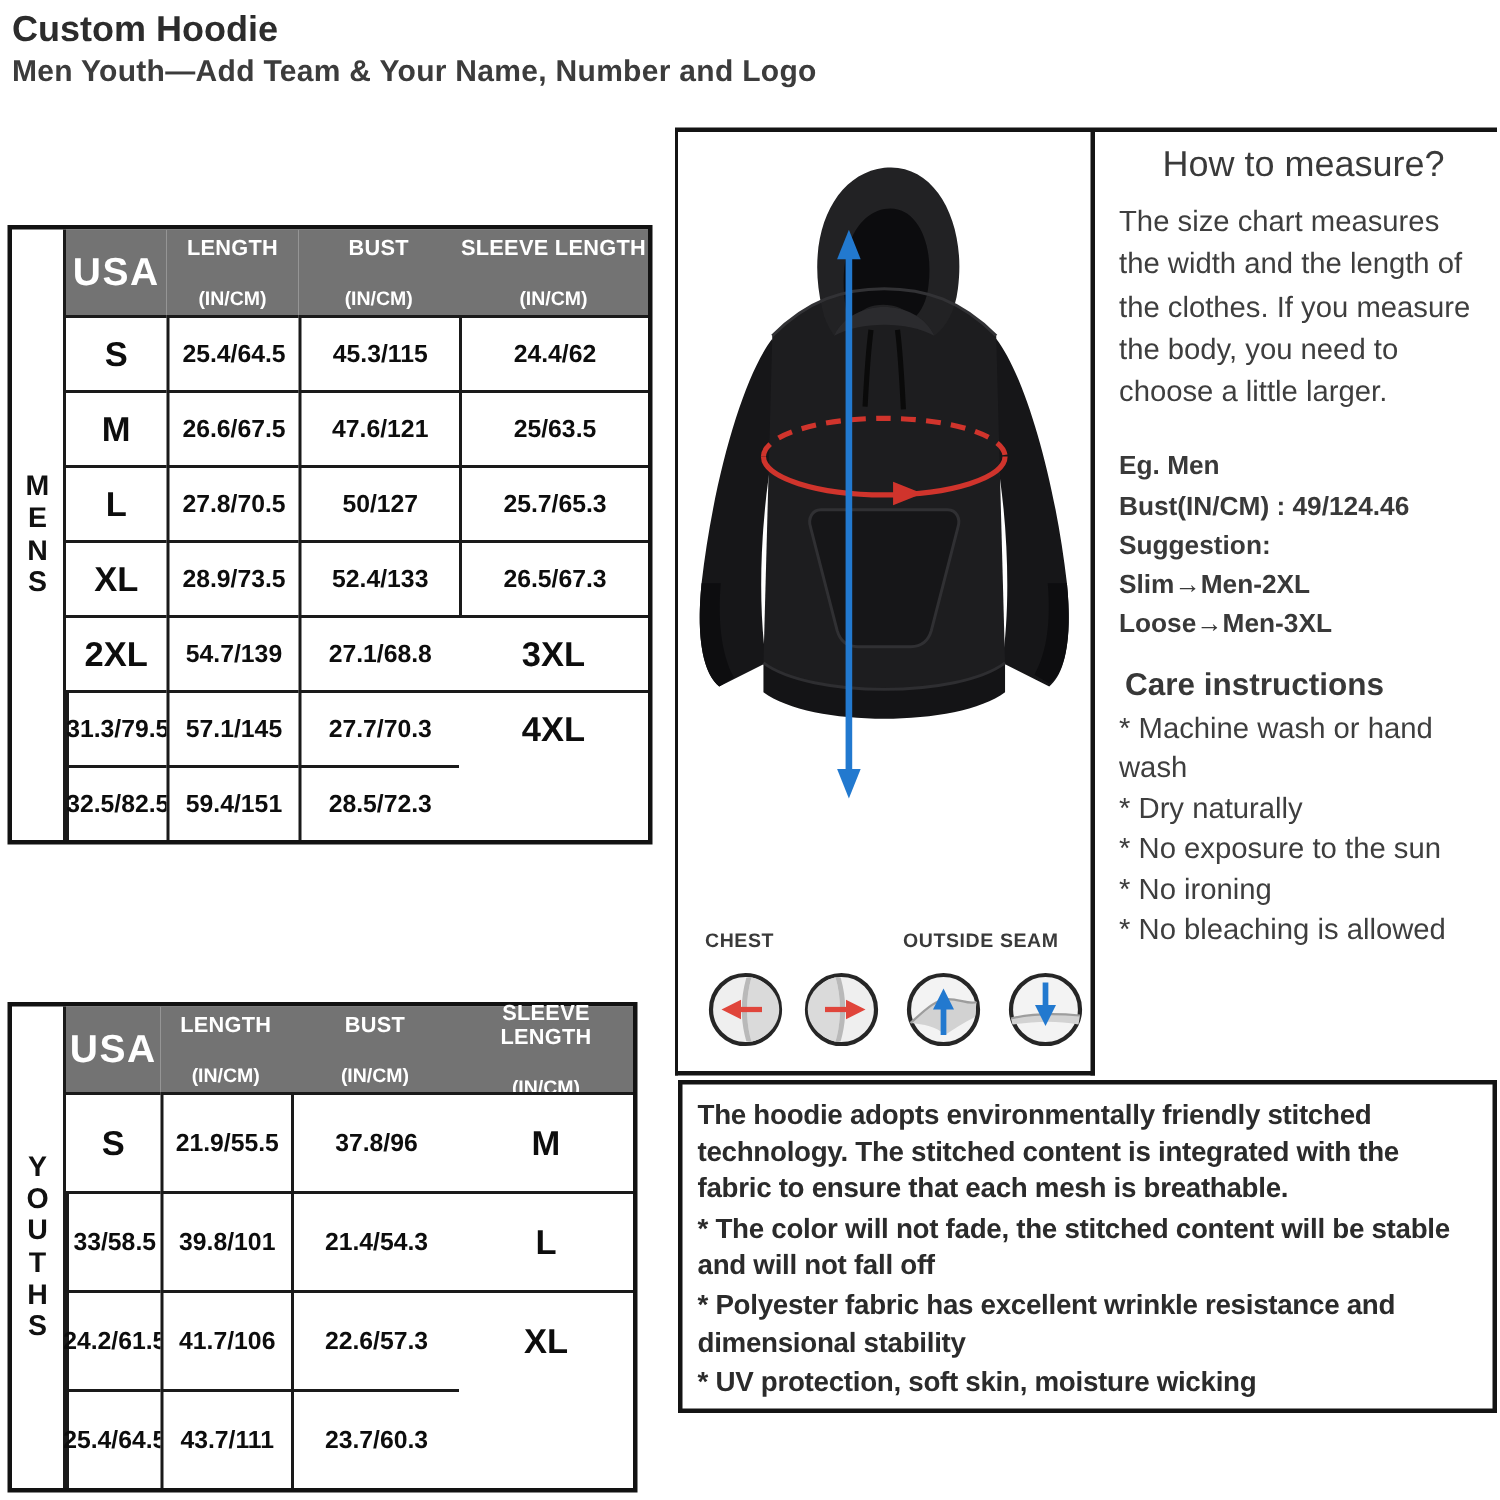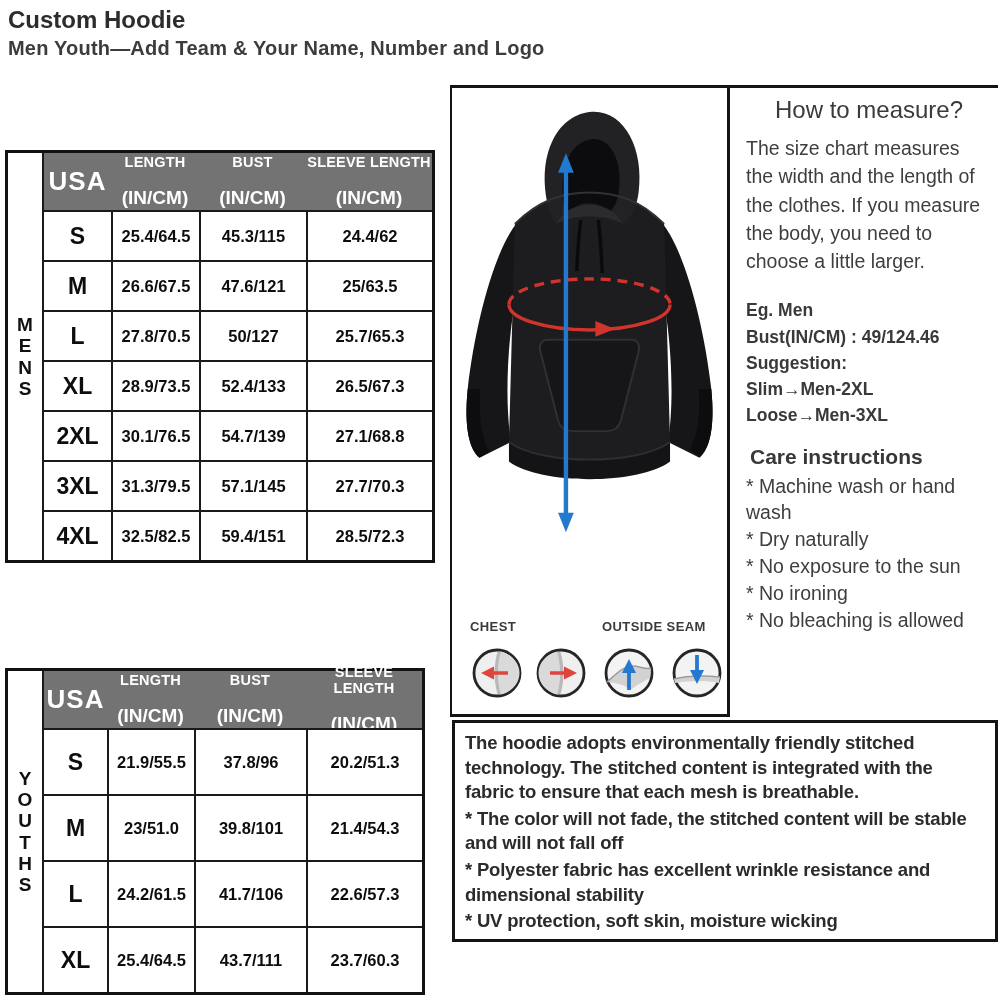--- a/index.html
+++ b/index.html
@@ -17,21 +17,21 @@
   .size-table.youths{left:5px;top:668px;}
   .vlabel{width:34px;border-right:2px solid #1a1a1a;display:flex;align-items:center;justify-content:center;
           font-weight:700;font-size:19px;line-height:1.12;text-align:center;white-space:pre-line;color:#111;}
   .tbl{display:grid;}
   .mens .tbl{grid-template-columns:67px 88px 107px 126px;}
   .youths .tbl{grid-template-columns:63px 87px 112px 116px;}
   .th{background:#737373;color:#fff;display:flex;flex-direction:column;align-items:center;justify-content:center;
       height:57px;text-align:center;}
   .th .col-label{font-weight:700;font-size:14.5px;letter-spacing:.2px;}
   .th.usa .col-label{font-size:26px;letter-spacing:1px;}
-  .th .col-unit{font-weight:700;font-size:19px;margin-top:17px;}
+  .th .col-unit{font-weight:700;font-size:13px;margin-top:17px;}
   .cell{display:flex;align-items:center;justify-content:center;border-top:2px solid #1a1a1a;
         font-weight:700;font-size:16.5px;color:#0d0d0d;background:#fff;}
   .cell.c0{font-size:23px;}
   .cell.c1,.cell.c2,.cell.c3{border-left:2px solid #1a1a1a;}
   .mens .cell{height:48px;}
   .youths .cell{height:64px;}
 
   
   .upper-region{position:absolute;left:450px;top:85px;width:548px;height:632px;border-top:3px solid #141414;}
   .hoodie-box{position:absolute;left:0;top:0;width:280px;height:629px;border-left:2px solid #141414;
@@ -95,21 +95,20 @@
       <div class="cell c3">25/63.5</div>
       <div class="cell c0">L</div>
       <div class="cell c1">27.8/70.5</div>
       <div class="cell c2">50/127</div>
       <div class="cell c3">25.7/65.3</div>
       <div class="cell c0">XL</div>
       <div class="cell c1">28.9/73.5</div>
       <div class="cell c2">52.4/133</div>
       <div class="cell c3">26.5/67.3</div>
       <div class="cell c0">2XL</div>
-      <div class="cell c1">30.1/76.5</div>
       <div class="cell c2">54.7/139</div>
       <div class="cell c3">27.1/68.8</div>
       <div class="cell c0">3XL</div>
       <div class="cell c1">31.3/79.5</div>
       <div class="cell c2">57.1/145</div>
       <div class="cell c3">27.7/70.3</div>
       <div class="cell c0">4XL</div>
       <div class="cell c1">32.5/82.5</div>
       <div class="cell c2">59.4/151</div>
       <div class="cell c3">28.5/72.3</div>
@@ -135,23 +134,22 @@
       <span class="col-label">BUST</span>
       <span class="col-unit">(IN/CM)</span>
     </div>
     <div class="th">
       <span class="col-label">SLEEVE LENGTH</span>
       <span class="col-unit">(IN/CM)</span>
     </div>
   <div class="cell c0">S</div>
       <div class="cell c1">21.9/55.5</div>
       <div class="cell c2">37.8/96</div>
-      <div class="cell c3">20.2/51.3</div>
       <div class="cell c0">M</div>
-      <div class="cell c1">23/51.0</div>
+      <div class="cell c1">33/58.5</div>
       <div class="cell c2">39.8/101</div>
       <div class="cell c3">21.4/54.3</div>
       <div class="cell c0">L</div>
       <div class="cell c1">24.2/61.5</div>
       <div class="cell c2">41.7/106</div>
       <div class="cell c3">22.6/57.3</div>
       <div class="cell c0">XL</div>
       <div class="cell c1">25.4/64.5</div>
       <div class="cell c2">43.7/111</div>
       <div class="cell c3">23.7/60.3</div>

